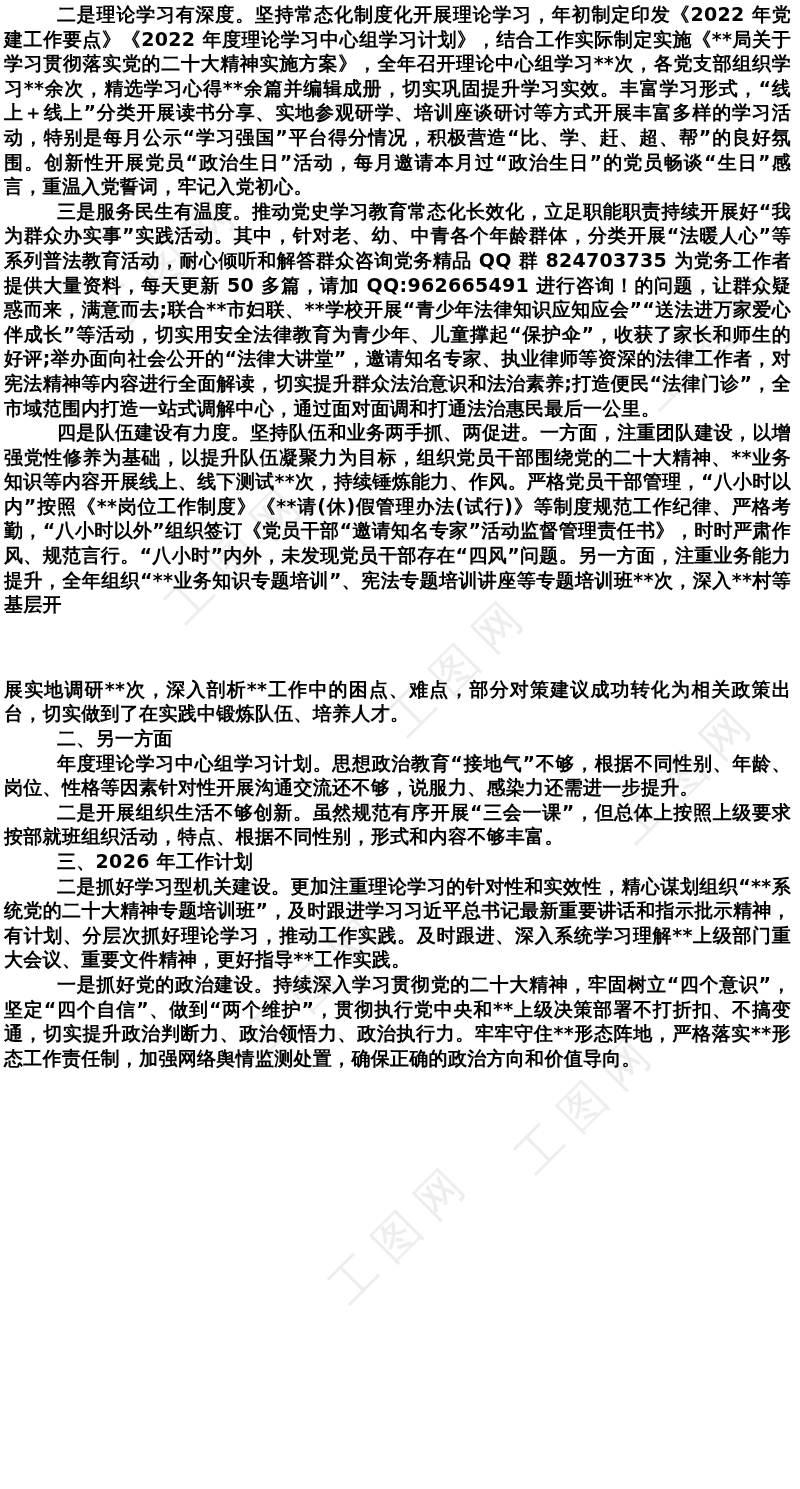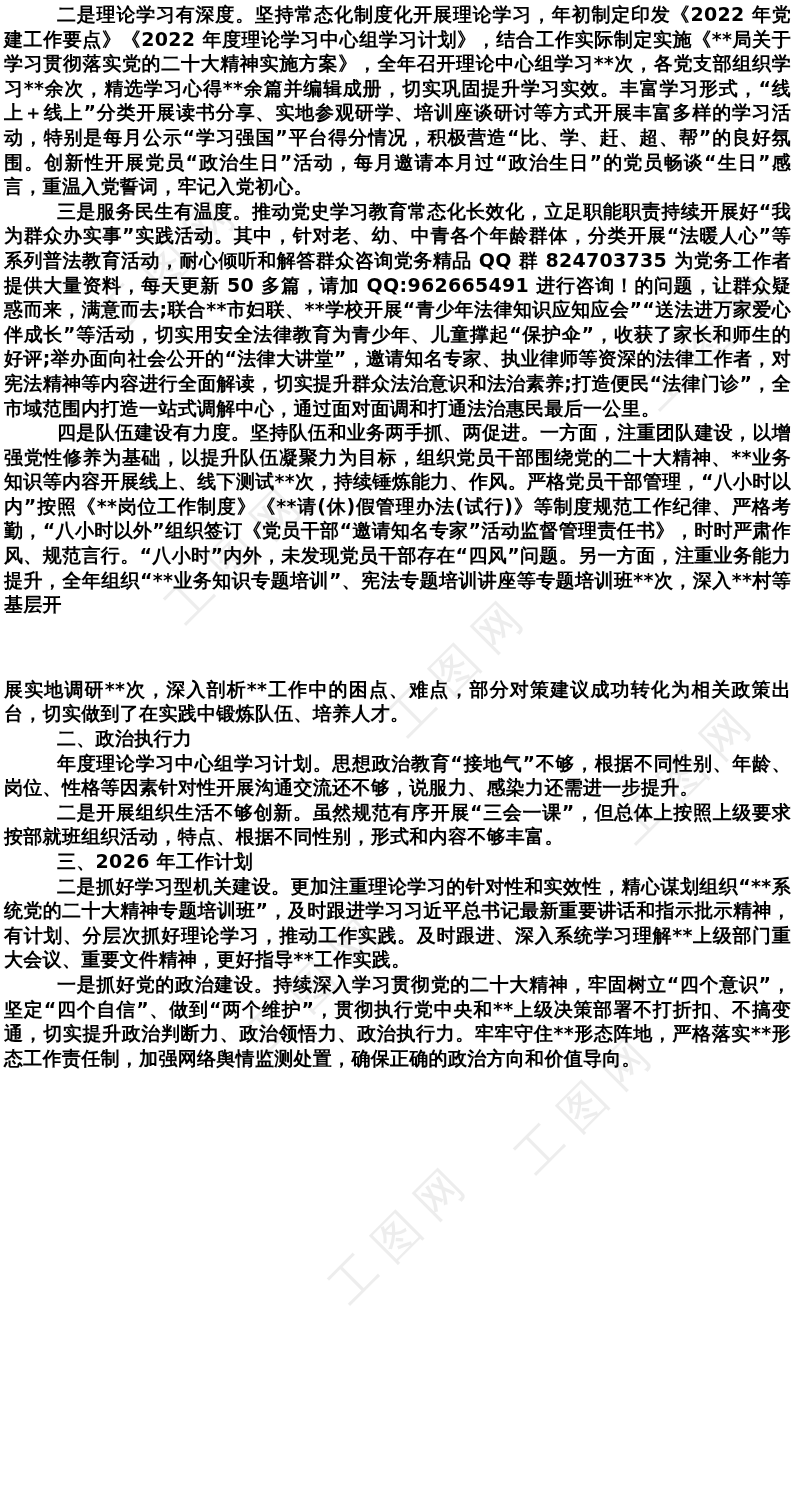--- a/index.html
+++ b/index.html
@@ -67,20 +67,20 @@
       <span class="wm" style="left: 318px; top: 982px; color: rgba(0, 0, 0, 0.07);">工图网</span>
       <span class="wm" style="left: 588px; top: 1102px; color: rgba(0, 0, 0, 0.07);">工图网</span>
       <span class="wm" style="left: 402px; top: 1232px; color: rgba(0, 0, 0, 0.07);">工图网</span>
     </div>
   <div class="doc">
       <p class="indent body">二是理论学习有深度。坚持常态化制度化开展理论学习，年初制定印发《2022 年党建工作要点》《2022 年度理论学习中心组学习计划》，结合工作实际制定实施《**局关于学习贯彻落实党的二十大精神实施方案》，全年召开理论中心组学习**次，各党支部组织学习**余次，精选学习心得**余篇并编辑成册，切实巩固提升学习实效。丰富学习形式，“线上＋线上”分类开展读书分享、实地参观研学、培训座谈研讨等方式开展丰富多样的学习活动，特别是每月公示“学习强国”平台得分情况，积极营造“比、学、赶、超、帮”的良好氛围。创新性开展党员“政治生日”活动，每月邀请本月过“政治生日”的党员畅谈“生日”感言，重温入党誓词，牢记入党初心。</p>
       <p class="indent body">三是服务民生有温度。推动党史学习教育常态化长效化，立足职能职责持续开展好“我为群众办实事”实践活动。其中，针对老、幼、中青各个年龄群体，分类开展“法暖人心”等系列普法教育活动，耐心倾听和解答群众咨询党务精品 QQ 群 824703735 为党务工作者提供大量资料，每天更新 50 多篇，请加 QQ:962665491 进行咨询！的问题，让群众疑惑而来，满意而去;联合**市妇联、**学校开展“青少年法律知识应知应会”“送法进万家爱心伴成长”等活动，切实用安全法律教育为青少年、儿童撑起“保护伞”，收获了家长和师生的好评;举办面向社会公开的“法律大讲堂”，邀请知名专家、执业律师等资深的法律工作者，对宪法精神等内容进行全面解读，切实提升群众法治意识和法治素养;打造便民“法律门诊”，全市域范围内打造一站式调解中心，通过面对面调和打通法治惠民最后一公里。</p>
       <p class="indent body">四是队伍建设有力度。坚持队伍和业务两手抓、两促进。一方面，注重团队建设，以增强党性修养为基础，以提升队伍凝聚力为目标，组织党员干部围绕党的二十大精神、**业务知识等内容开展线上、线下测试**次，持续锤炼能力、作风。严格党员干部管理，“八小时以内”按照《**岗位工作制度》《**请(休)假管理办法(试行)》等制度规范工作纪律、严格考勤，“八小时以外”组织签订《党员干部“邀请知名专家”活动监督管理责任书》，时时严肃作风、规范言行。“八小时”内外，未发现党员干部存在“四风”问题。另一方面，注重业务能力提升，全年组织“**业务知识专题培训”、宪法专题培训讲座等专题培训班**次，深入**村等基层开</p>
       <div class="gap" style="height: 60px;"></div>
       <p class="body">展实地调研**次，深入剖析**工作中的困点、难点，部分对策建议成功转化为相关政策出台，切实做到了在实践中锻炼队伍、培养人才。</p>
-      <p class="indent heading">二、政治执行力</p>
+      <p class="indent heading">二、另一方面</p>
       <p class="indent body">年度理论学习中心组学习计划。思想政治教育“接地气”不够，根据不同性别、年龄、岗位、性格等因素针对性开展沟通交流还不够，说服力、感染力还需进一步提升。</p>
       <p class="indent body">二是开展组织生活不够创新。虽然规范有序开展“三会一课”，但总体上按照上级要求按部就班组织活动，特点、根据不同性别，形式和内容不够丰富。</p>
       <p class="indent heading">三、2026 年工作计划</p>
       <p class="indent body">二是抓好学习型机关建设。更加注重理论学习的针对性和实效性，精心谋划组织“**系统党的二十大精神专题培训班”，及时跟进学习习近平总书记最新重要讲话和指示批示精神，有计划、分层次抓好理论学习，推动工作实践。及时跟进、深入系统学习理解**上级部门重大会议、重要文件精神，更好指导**工作实践。</p>
       <p class="indent body">一是抓好党的政治建设。持续深入学习贯彻党的二十大精神，牢固树立“四个意识”，坚定“四个自信”、做到“两个维护”，贯彻执行党中央和**上级决策部署不打折扣、不搞变通，切实提升政治判断力、政治领悟力、政治执行力。牢牢守住**形态阵地，严格落实**形态工作责任制，加强网络舆情监测处置，确保正确的政治方向和价值导向。</p>
     </div>
 </div>
 
 </body></html>

